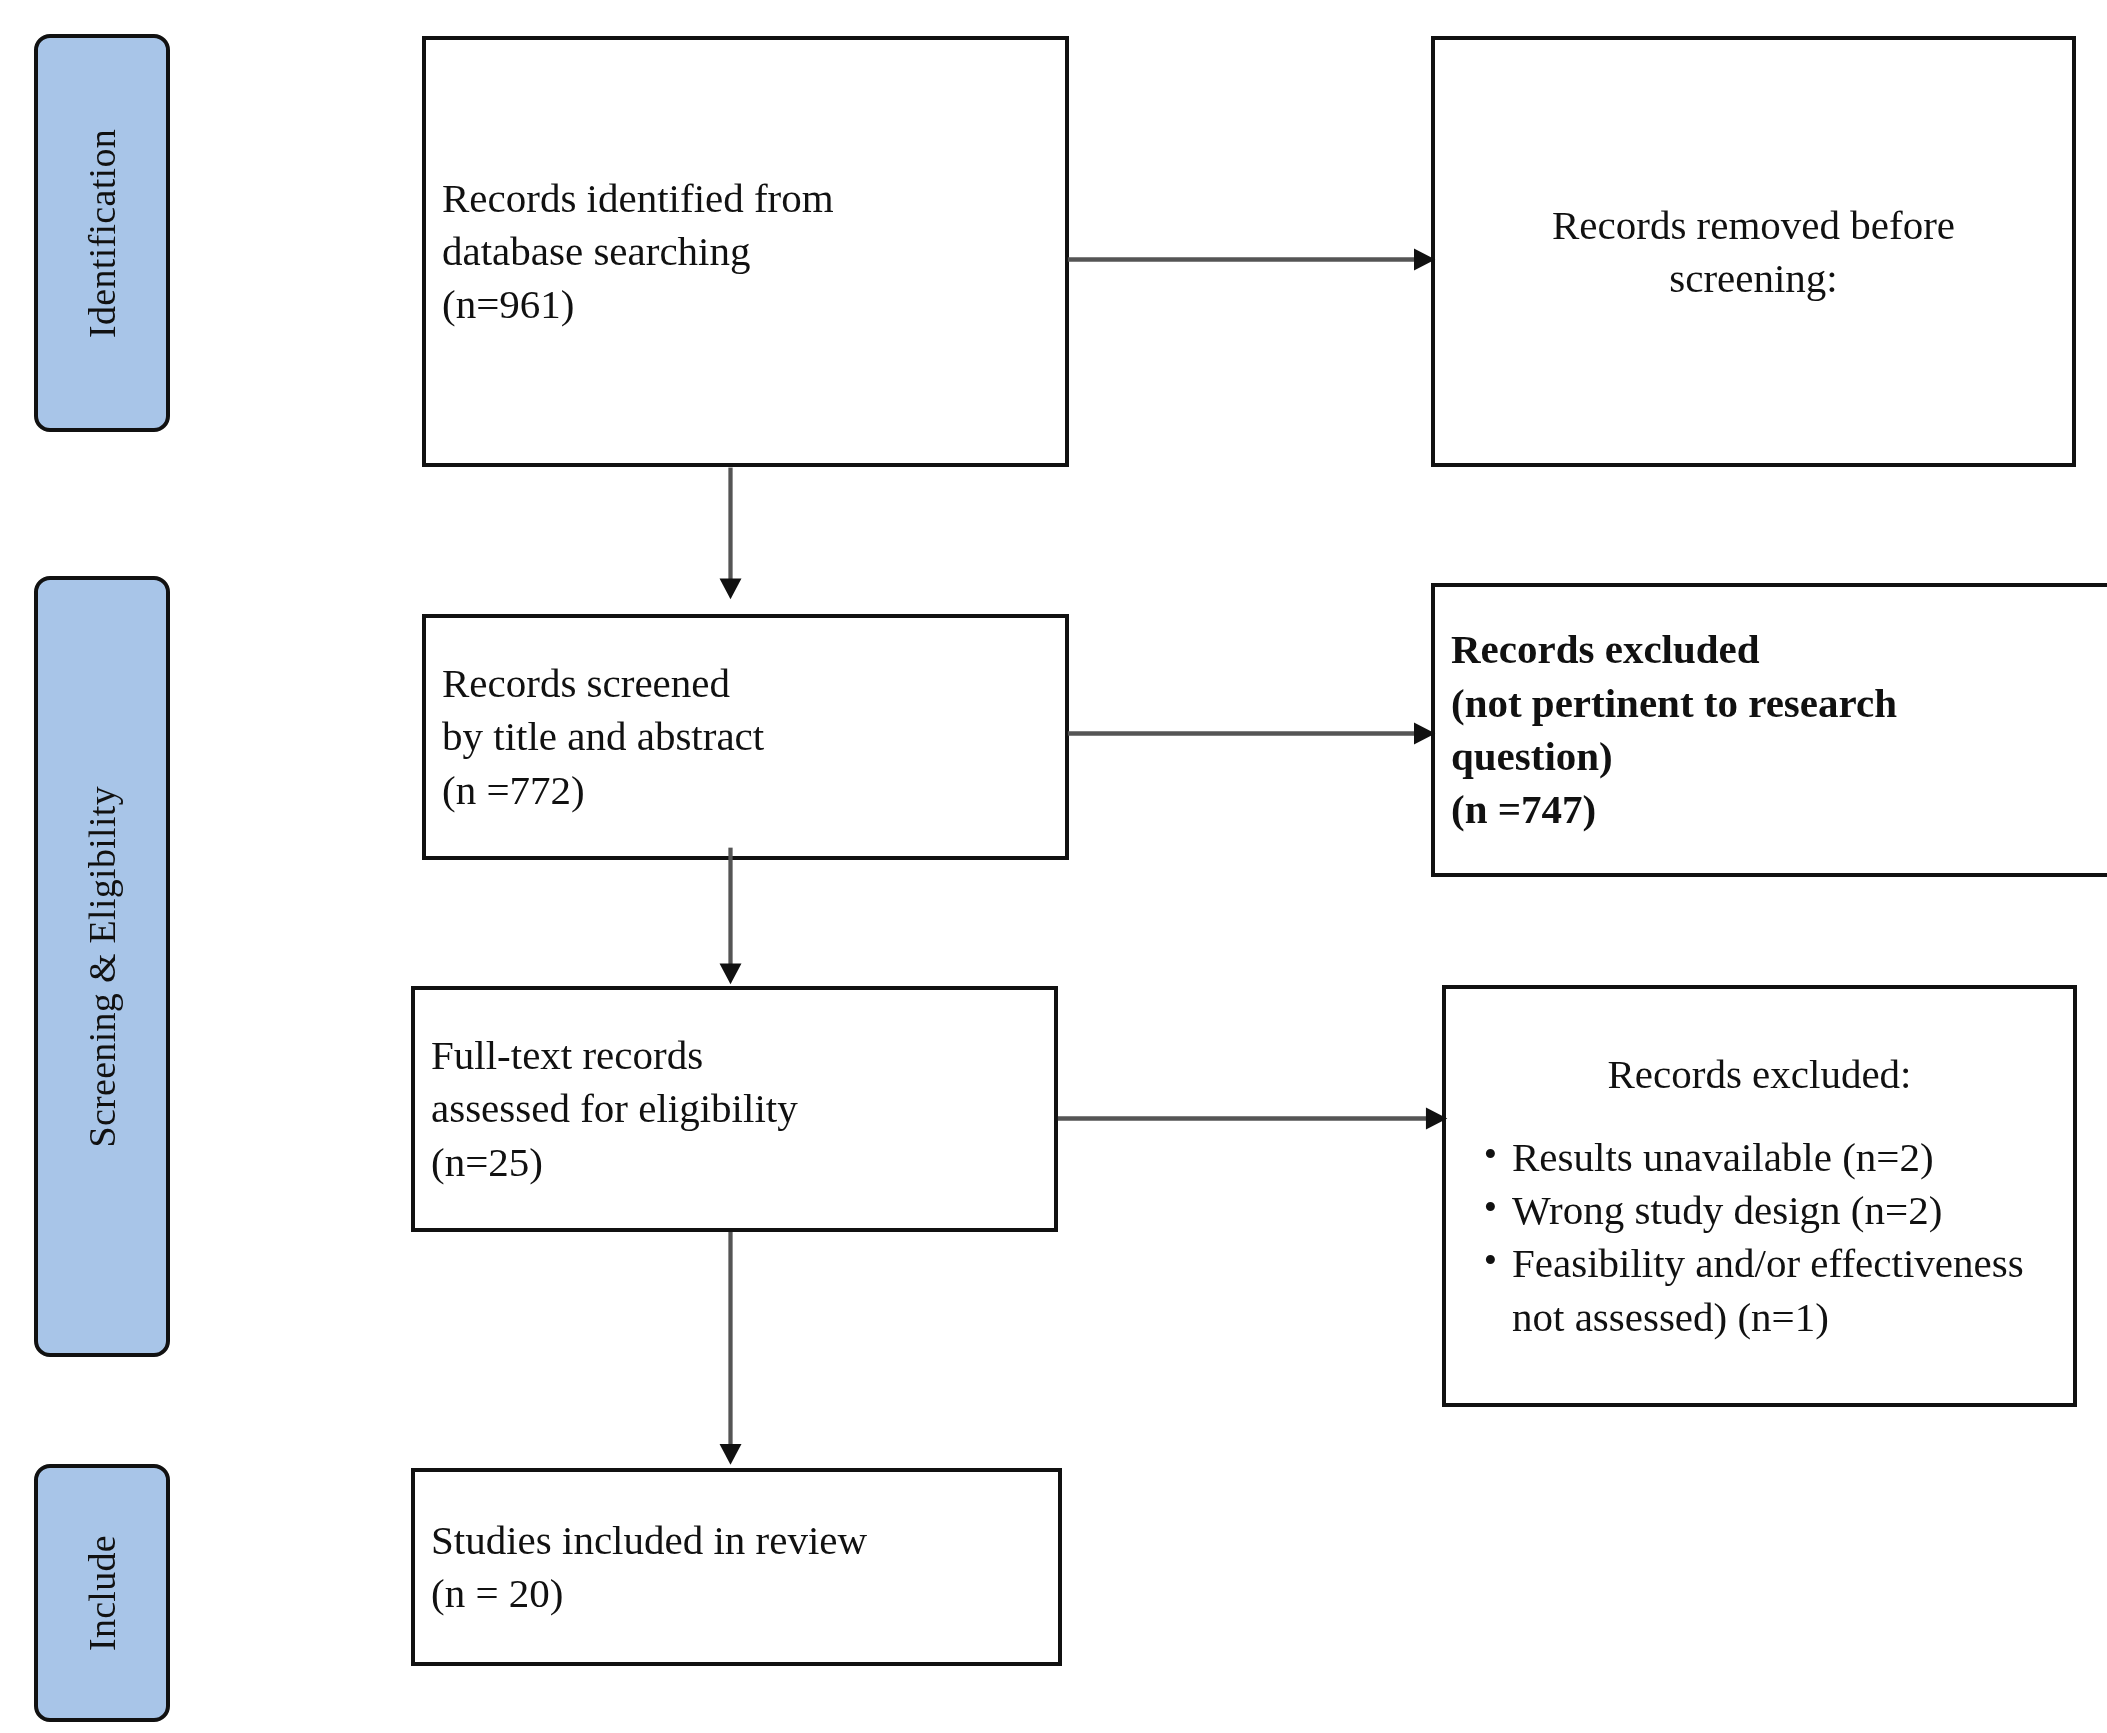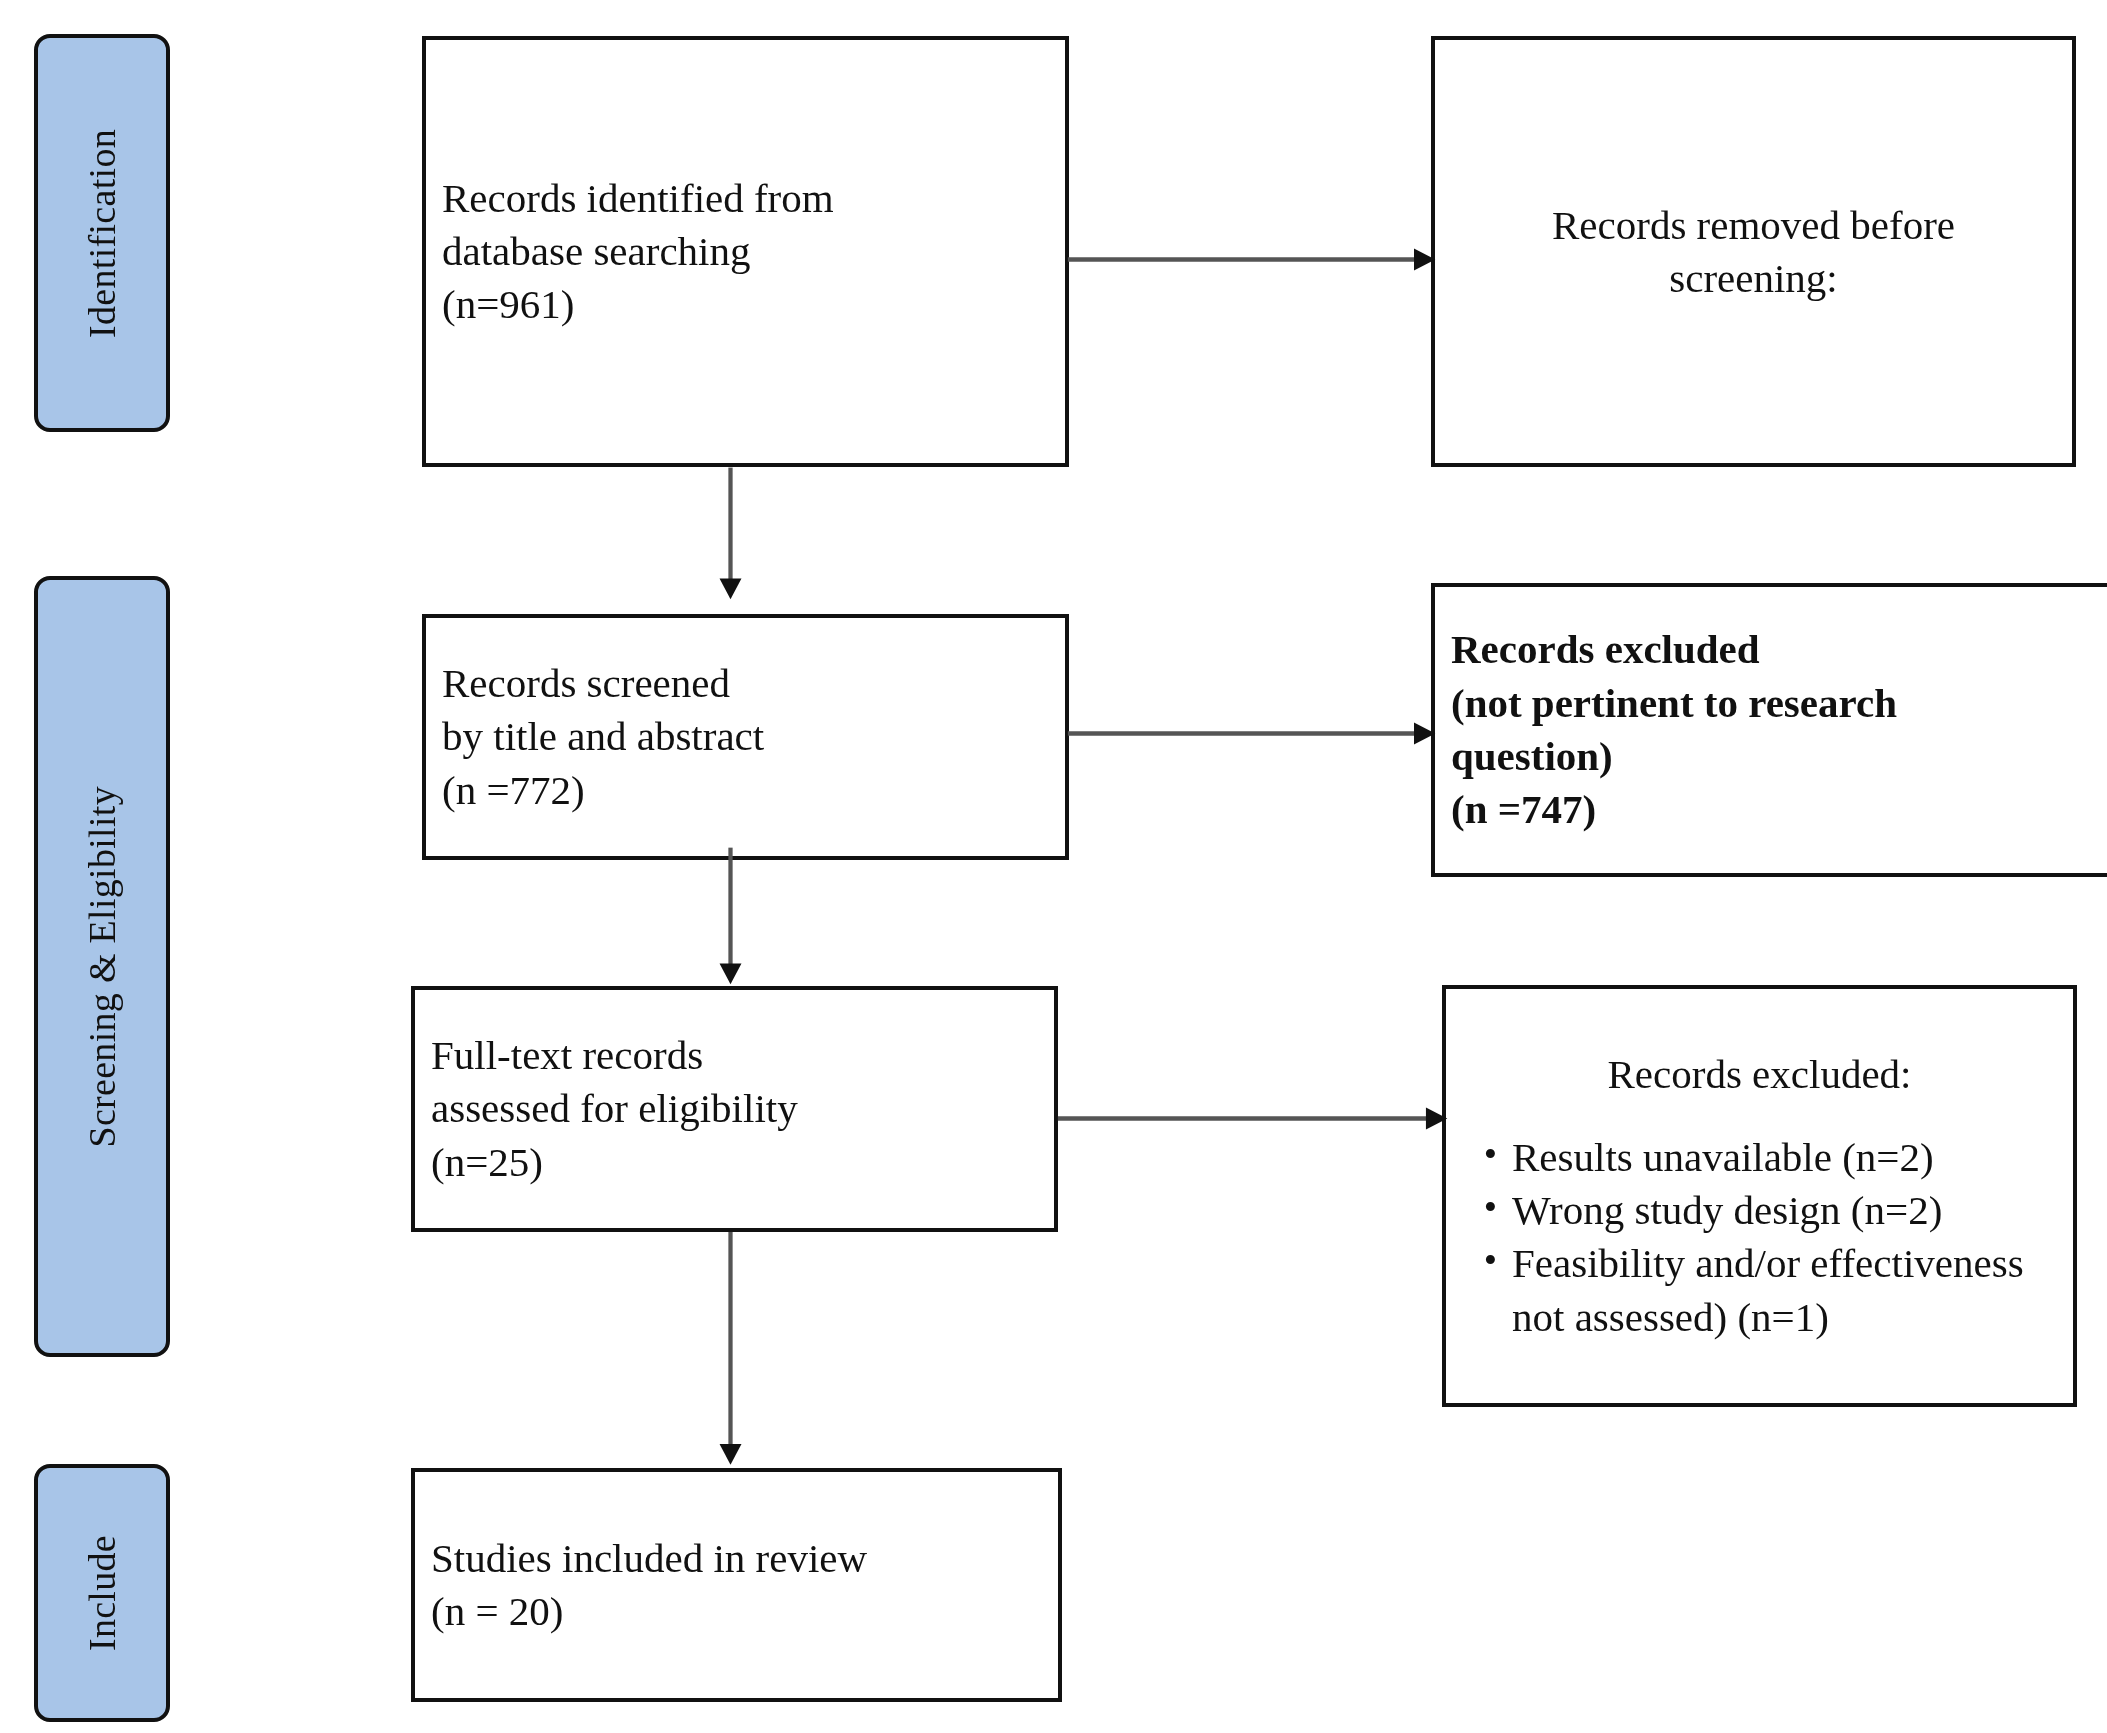--- a/index.html
+++ b/index.html
@@ -185,21 +185,21 @@
   <svg class="connector" style="left:1055px; top:1099px; width:397px; height:39px;" viewBox="0 0 646 64">
     <line x1="2" y1="32" x2="608" y2="32"></line>
     <polygon points="606,14 641,32 606,50"></polygon>
   </svg>
 
   <svg class="connector" style="left:711px; top:1230px; width:39px; height:238px;" viewBox="0 0 64 388">
     <line x1="32" y1="2" x2="32" y2="352"></line>
     <polygon points="14,350 32,384 50,350"></polygon>
   </svg>
 
-  <div class="flow-box" style="left:411px; top:1468px; width:651px; height:234px;">
+  <div class="flow-box" style="left:411px; top:1468px; width:651px; height:198px;">
     <div class="box-text">
       <span class="ln">Studies included in review</span>
       <span class="ln">(n = 20)</span>
     </div>
   </div>
 
 </div>
 
 
 </body></html>

